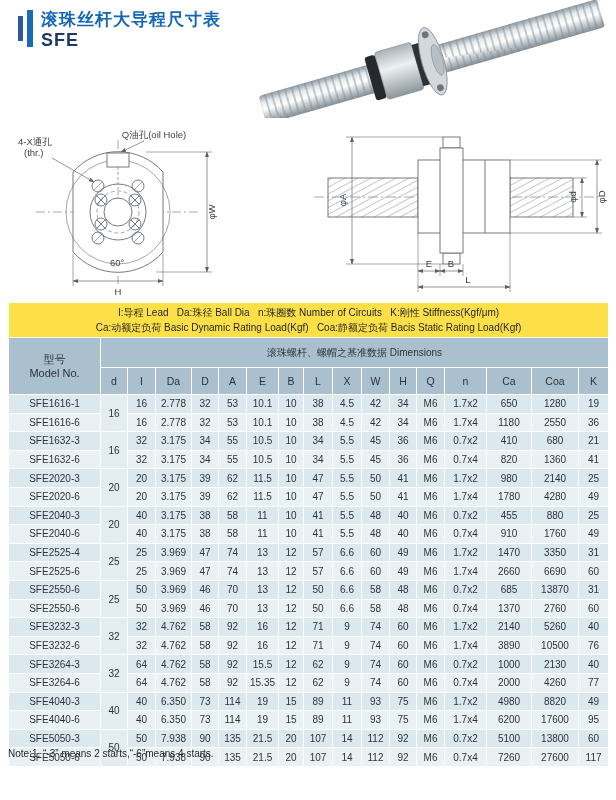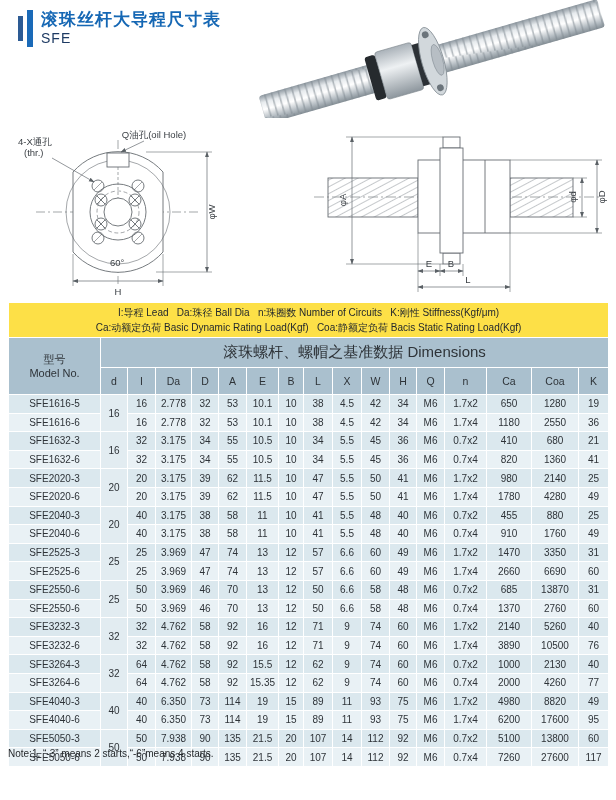--- a/index.html
+++ b/index.html
@@ -6,41 +6,41 @@
   body{
     width:616px;height:800px;position:relative;overflow:hidden;
     background:#ffffff;color:#2e3338;
     font-family:"Liberation Sans","DejaVu Sans",sans-serif;
   }
   
   .hdr{position:absolute;left:0;top:0;width:616px;height:60px;margin-left:10px;}
   .bar-dark{position:absolute;left:8px;top:16px;width:5px;height:25px;background:#2d5b94;}
   .bar-blue{position:absolute;left:17px;top:10px;width:6px;height:37px;background:#1a6ab8;}
   .page-title{position:absolute;left:31px;top:8px;font-size:17px;font-weight:bold;color:#1567b4;letter-spacing:1px;}
-  .page-subtitle{position:absolute;left:31px;top:30px;font-size:14px;font-weight:normal;color:#1d3a63;letter-spacing:1px;}
+  .page-subtitle{position:absolute;left:31px;top:30px;font-size:18px;font-weight:bold;color:#1d3a63;letter-spacing:1px;}
   
   .photo{position:absolute;left:252px;top:0px;}
   .draw-left{position:absolute;left:6px;top:120px;}
   .draw-right{position:absolute;left:300px;top:120px;}
   svg text{font-family:"Liberation Sans","DejaVu Sans",sans-serif;font-size:9.5px;fill:#3a3f44;}
   
   #spec-table{
     position:absolute;left:8px;top:302px;width:600px;
     border-collapse:collapse;table-layout:fixed;
     font-size:10px;color:#2e3338;border:1px solid #c3d2db;
   }
   #spec-table td,#spec-table th{
     border:1px solid #ffffff;text-align:center;vertical-align:middle;
     padding:0;overflow:hidden;white-space:nowrap;font-weight:normal;
   }
   .legend-cell{background:#fde047;height:34px;font-size:10px;color:#23282d;}
   .legend-cell div{white-space:pre;line-height:15px;}
   .model-hd{background:#aac0ce;font-size:11px;color:#2b3publish137;line-height:14px;}
   th.band{background:#aac0ce;}
-  .dims-hd{height:29px;font-size:15px;}
+  .dims-hd{height:29px;font-size:10px;}
   .letters-row th{height:26px;font-size:10.5px;background:#aac0ce;}
   #spec-table tbody td{height:17.6px;background:#dbe8ee;}
   #spec-table tbody tr:nth-child(even) td{background:#e9f1f5;}
   #spec-table tbody td.dcell{background:#e2ecf1;}
   
   .notes{position:absolute;left:8px;top:747px;width:600px;font-size:10px;line-height:14px;color:#26292c;}
 </style>
 </head>
 <body>
 
@@ -247,21 +247,21 @@
         <th>H</th>
         <th>Q</th>
         <th>n</th>
         <th>Ca</th>
         <th>Coa</th>
         <th>K</th>
       </tr>
   </thead>
   <tbody>
       <tr>
-        <td>SFE1616-5</td>
+        <td>SFE1616-1</td>
         <td rowspan="2" class="dcell">16</td>
         <td>16</td>
         <td>2.778</td>
         <td>32</td>
         <td>53</td>
         <td>10.1</td>
         <td>10</td>
         <td>38</td>
         <td>4.5</td>
         <td>42</td>
@@ -395,21 +395,21 @@
         <td>5.5</td>
         <td>48</td>
         <td>40</td>
         <td>M6</td>
         <td>0.7x4</td>
         <td>910</td>
         <td>1760</td>
         <td>49</td>
       </tr>
       <tr>
-        <td>SFE2525-3</td>
+        <td>SFE2525-4</td>
         <td rowspan="2" class="dcell">25</td>
         <td>25</td>
         <td>3.969</td>
         <td>47</td>
         <td>74</td>
         <td>13</td>
         <td>12</td>
         <td>57</td>
         <td>6.6</td>
         <td>60</td>

